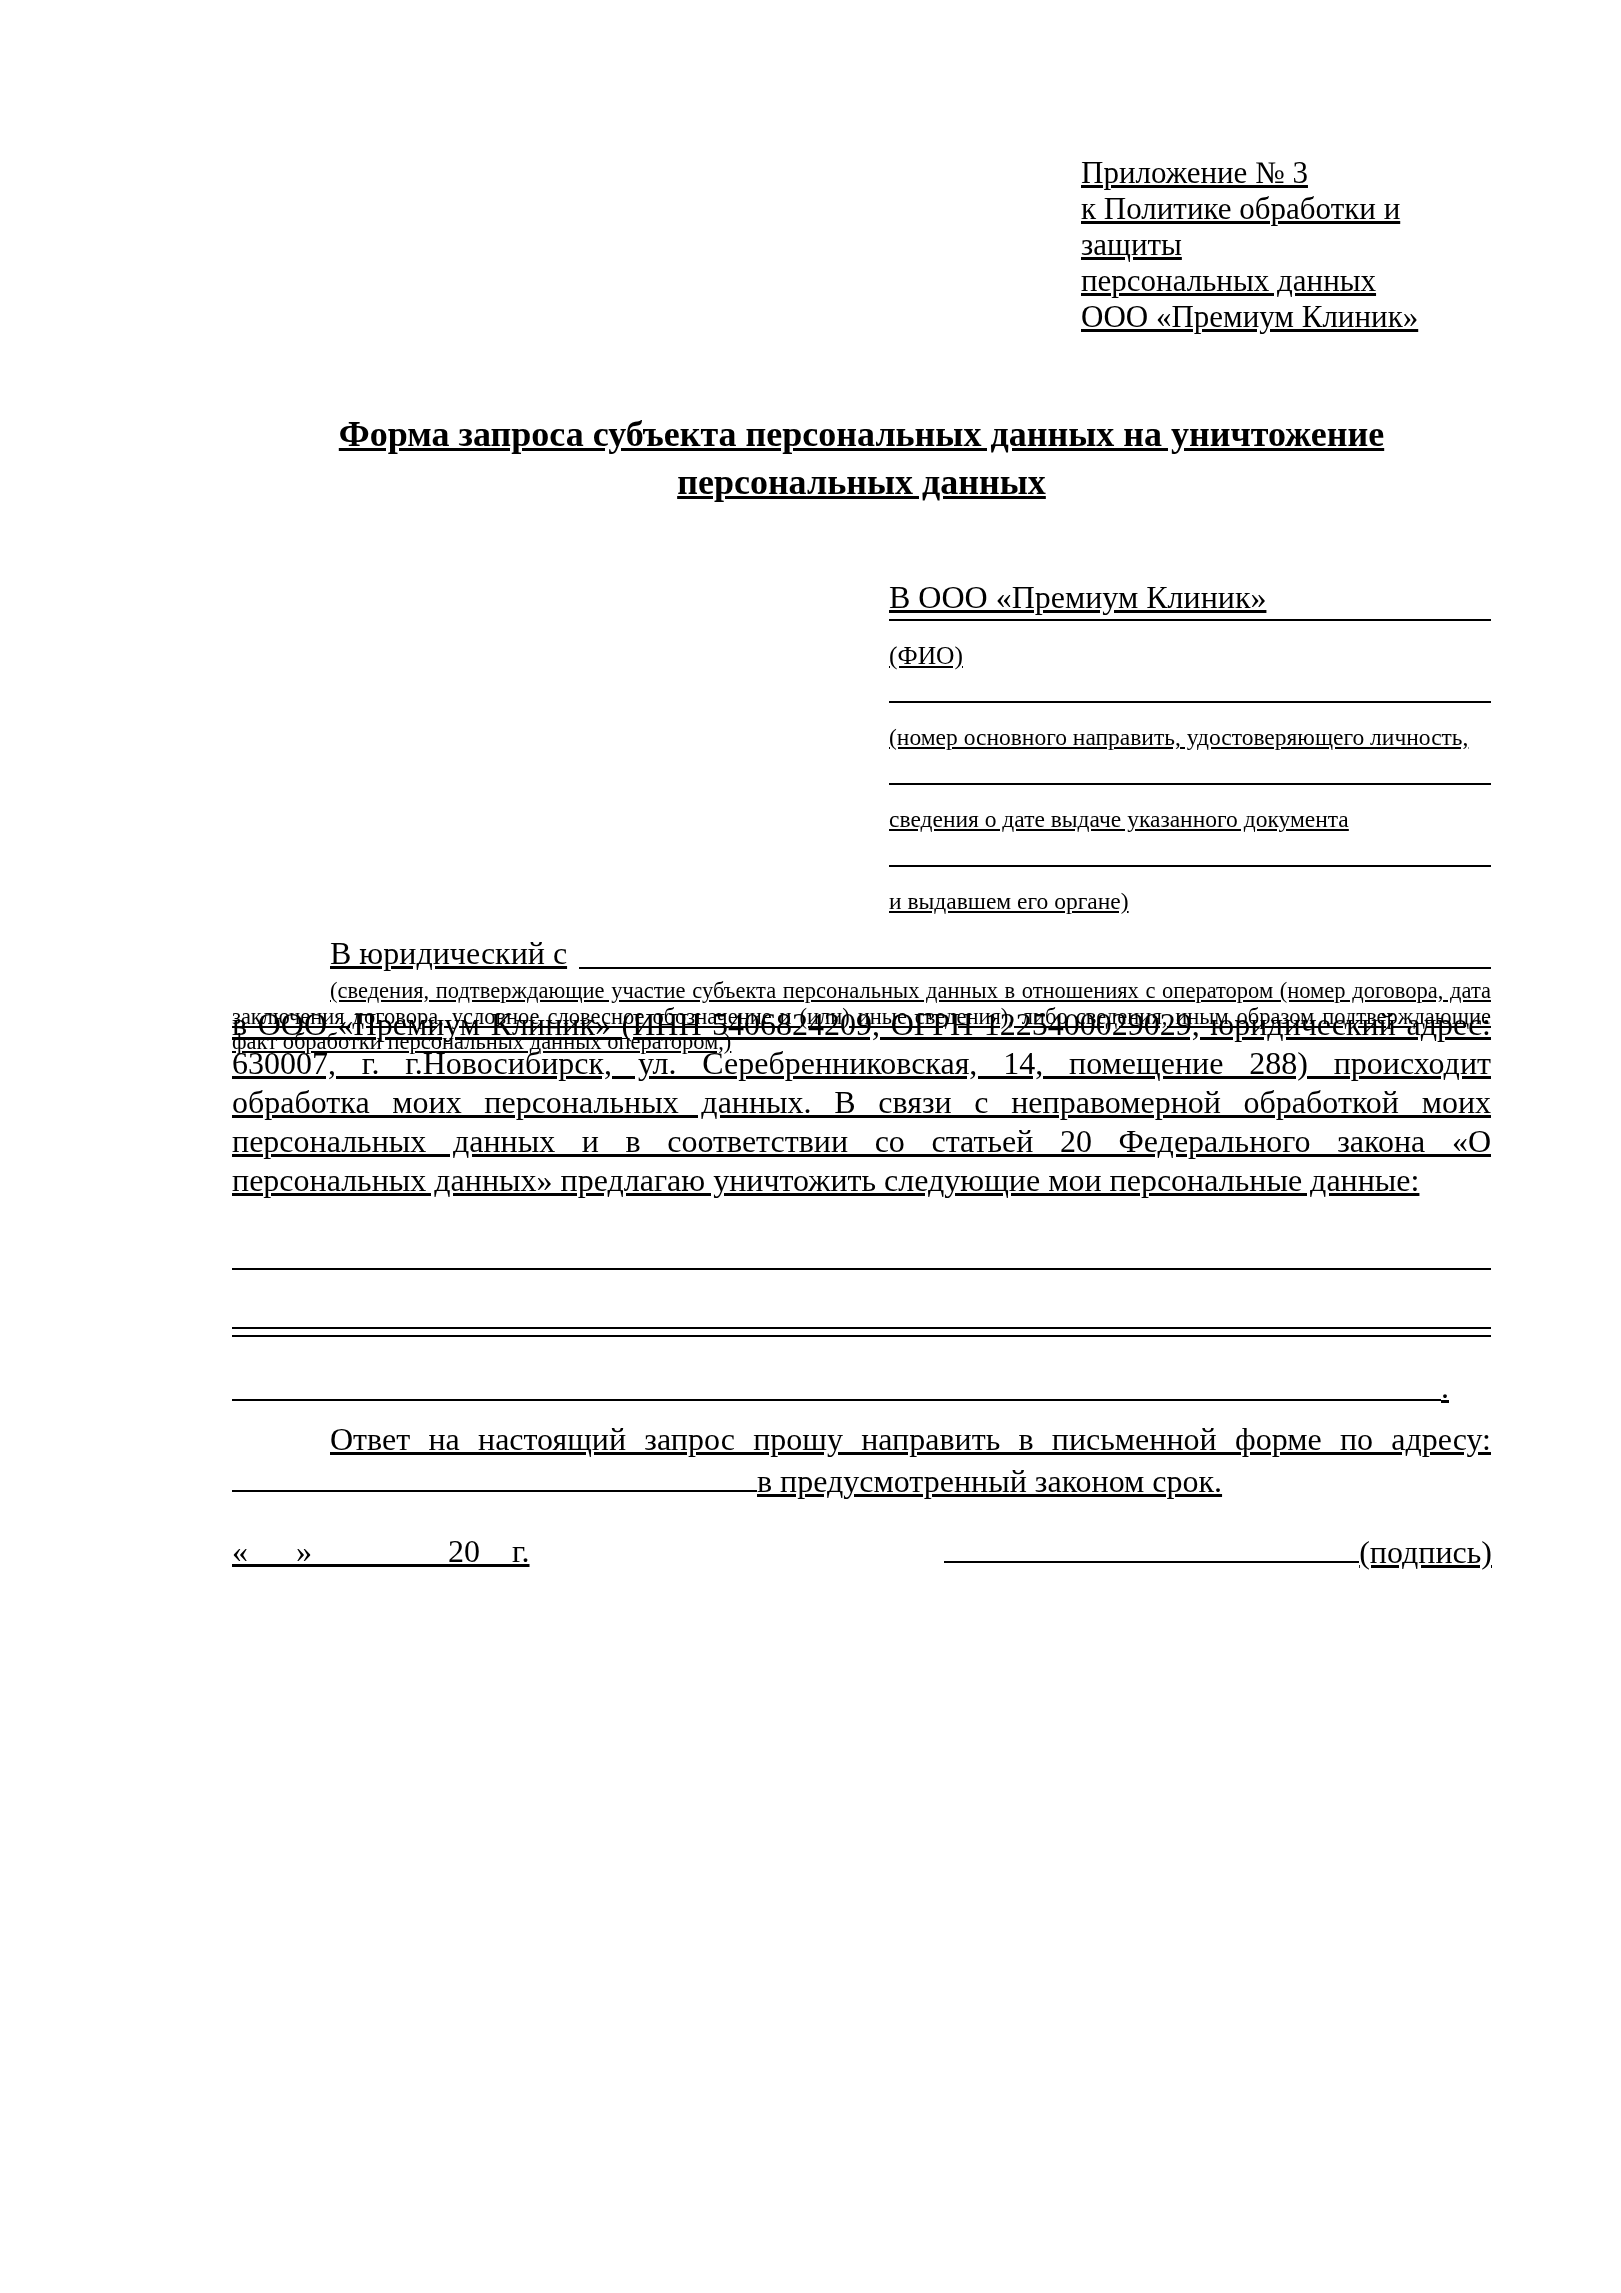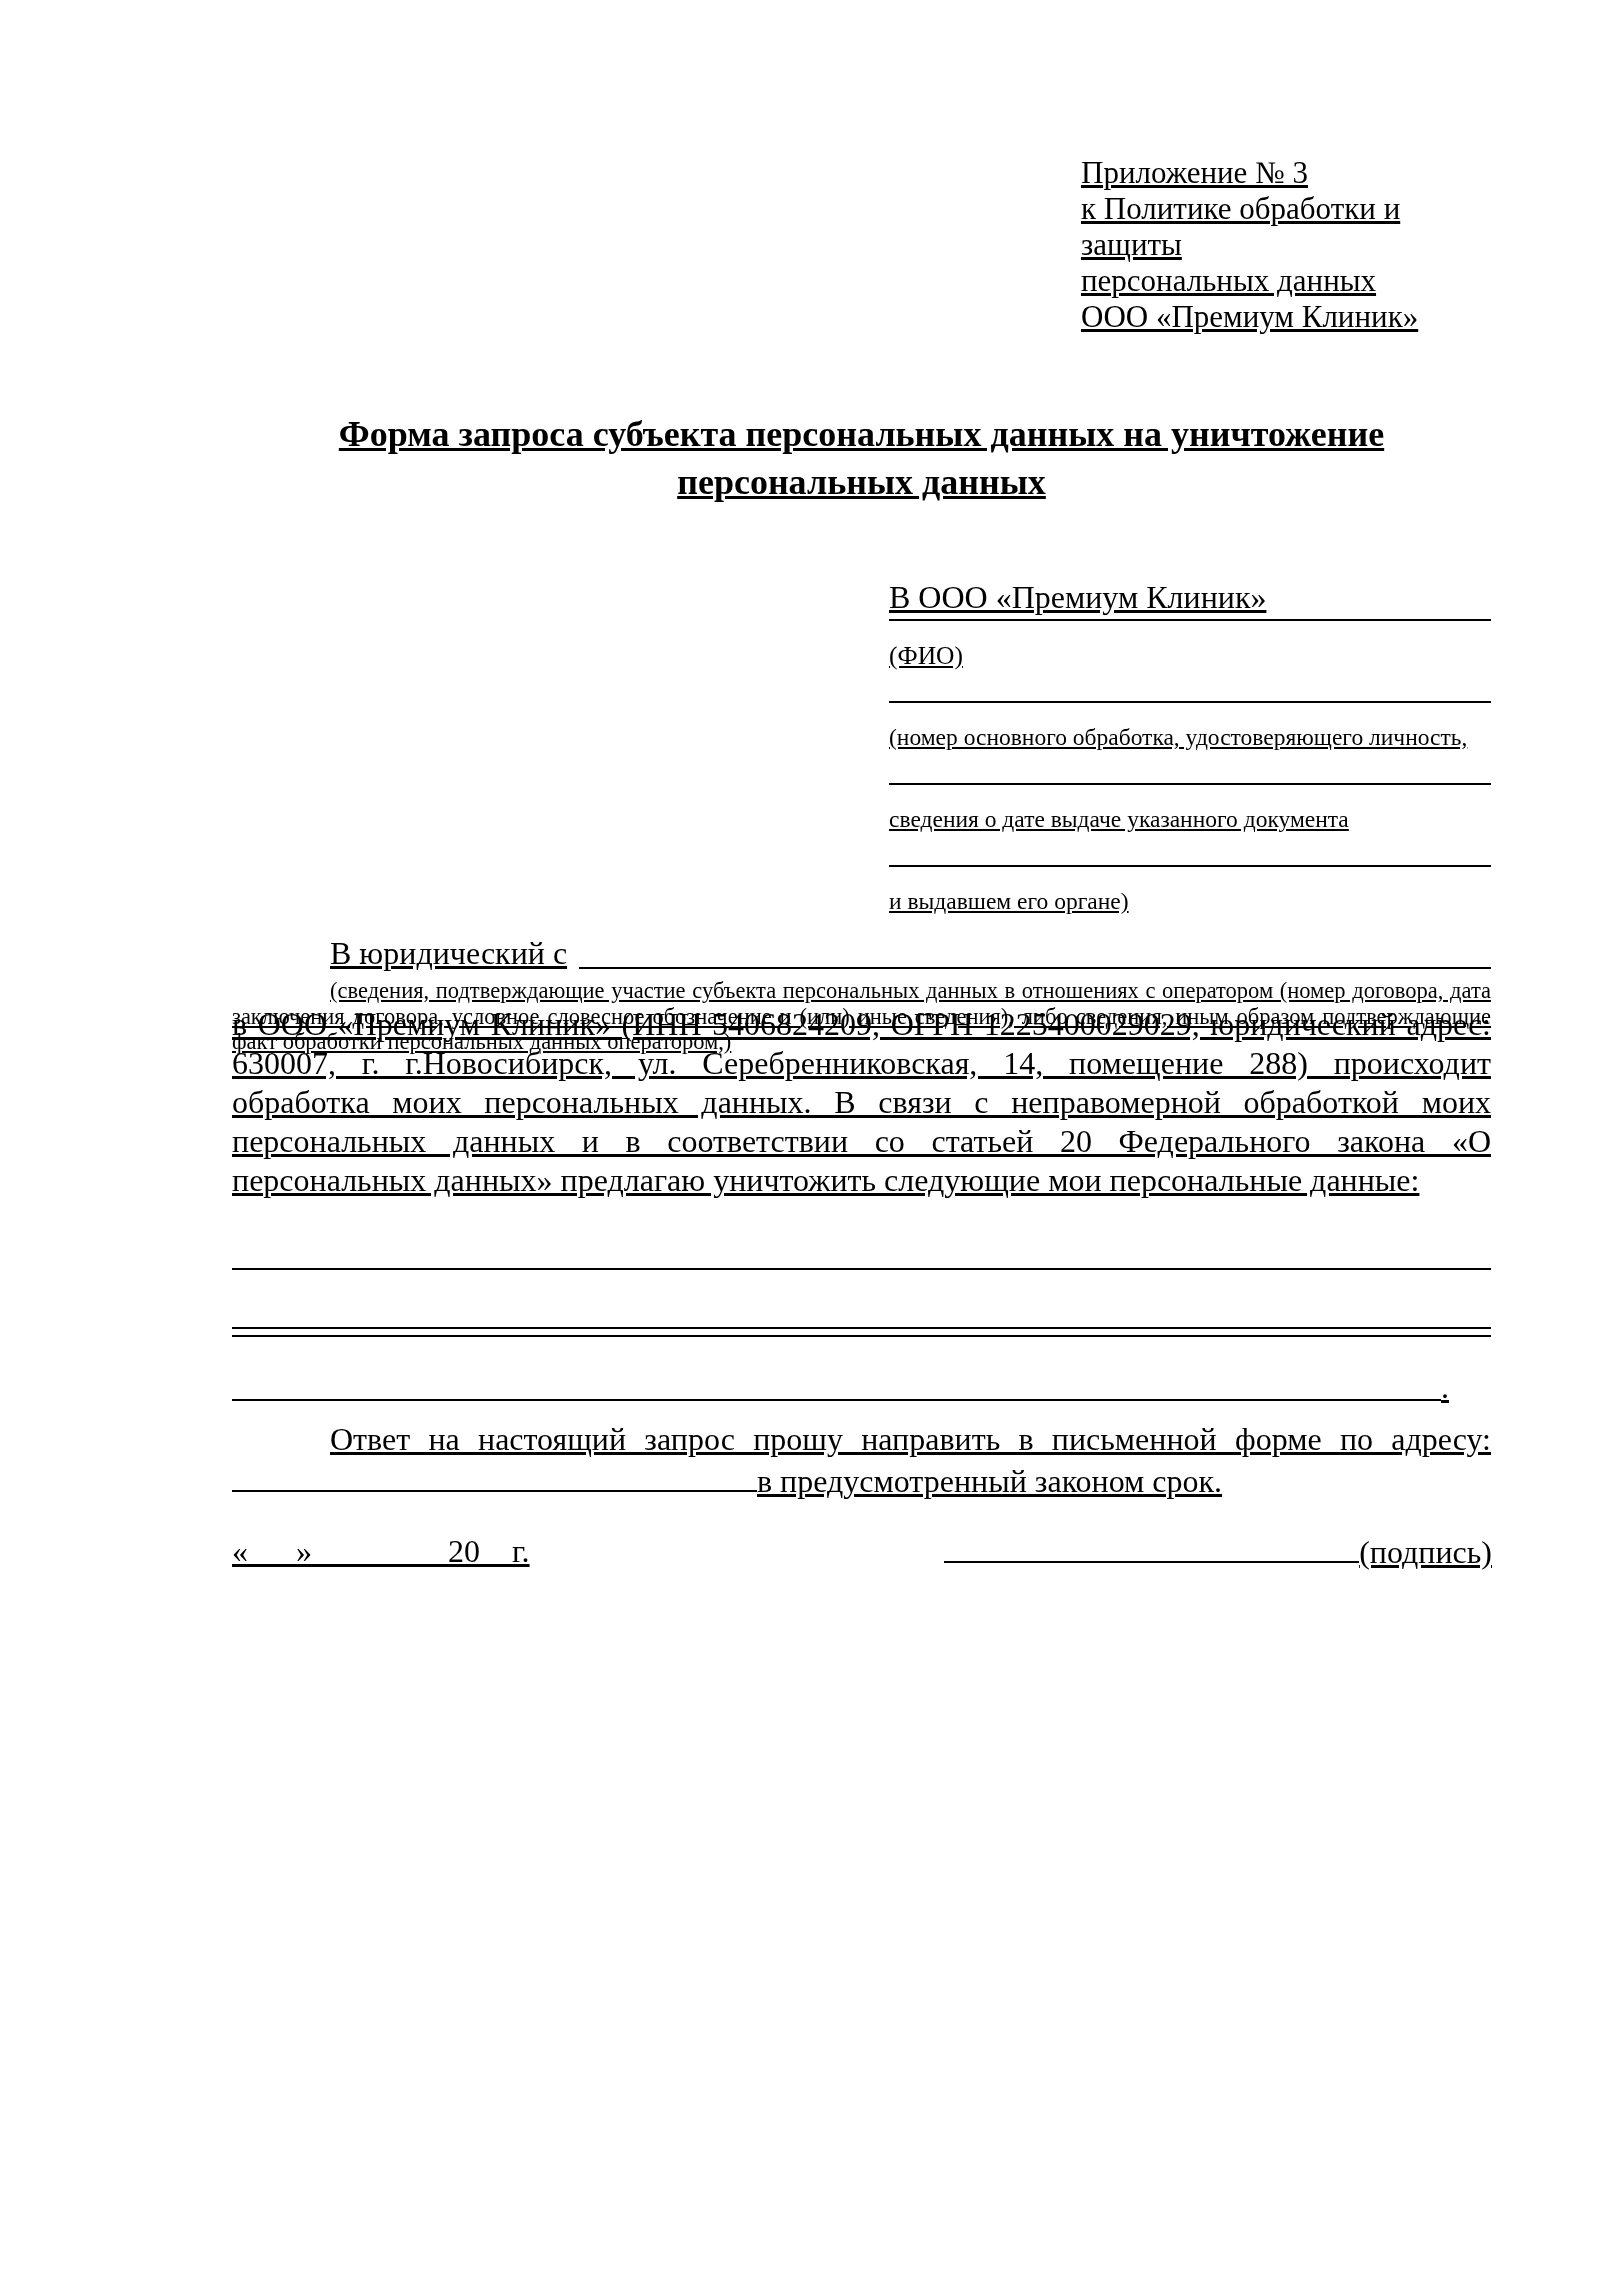--- a/index.html
+++ b/index.html
@@ -155,21 +155,21 @@
   <div>ООО «Премиум Клиник»</div>
 </div>
 
 <div class="abs doc-title">Форма запроса субъекта персональных данных на уничтожение персональных данных</div>
 
 <div class="abs addressee">
   <div>В ООО «Премиум Клиник»</div>
   <div class="hr"></div>
   <div class="cap cap-fio">(ФИО)</div>
   <div class="hr"></div>
-  <div class="cap">(номер основного обработка, удостоверяющего личность,</div>
+  <div class="cap">(номер основного направить, удостоверяющего личность,</div>
   <div class="hr"></div>
   <div class="cap">сведения о дате выдаче указанного документа</div>
   <div class="hr"></div>
   <div class="cap">и выдавшем его органе)</div>
 </div>
 
 <div class="abs accordance-row">
   <span class="lead">В юридический с</span>
   <span class="fill-line"></span>
 </div>

